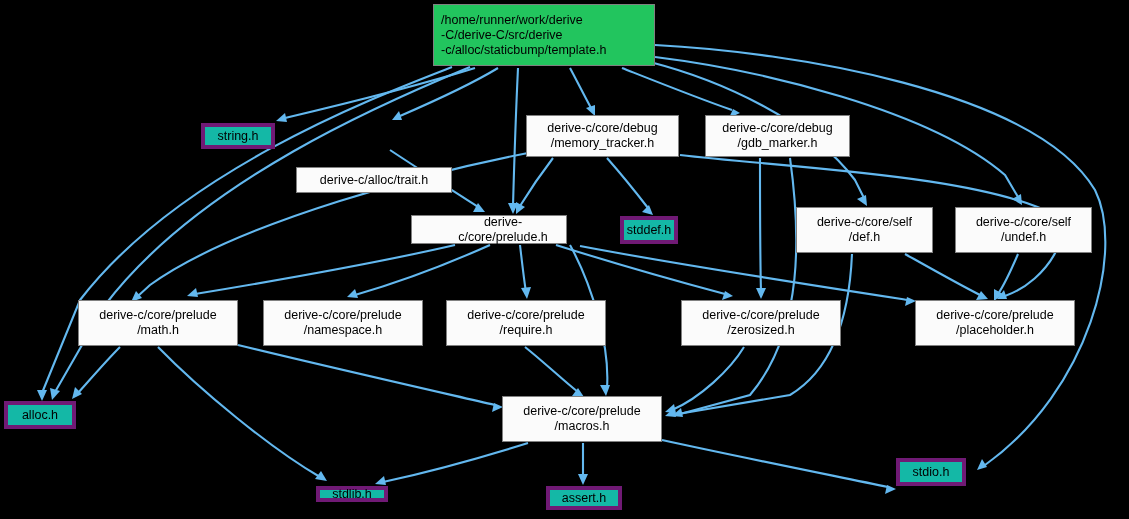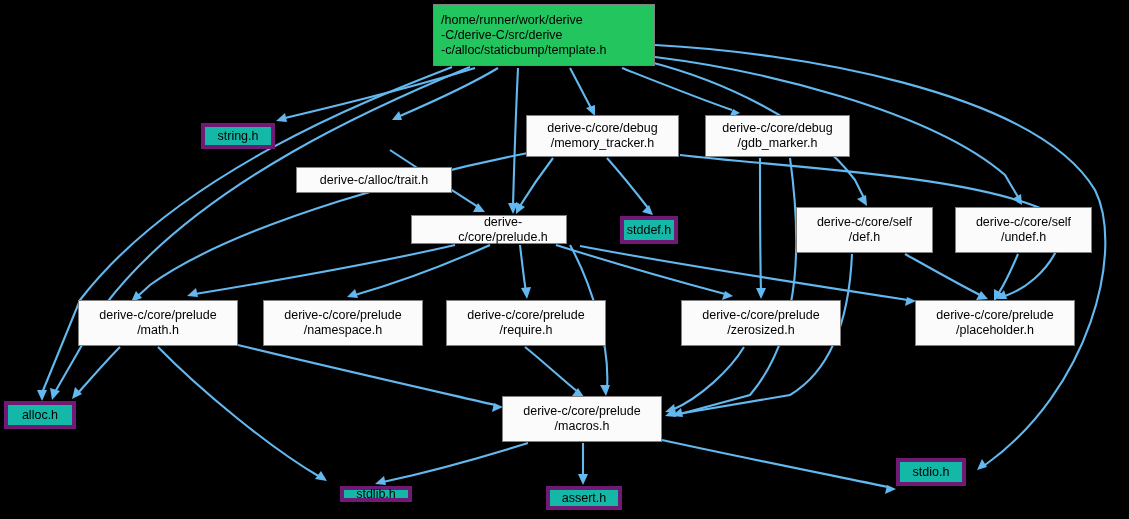--- a/index.html
+++ b/index.html
@@ -159,18 +159,18 @@
 /namespace.h</div>
       <div class="node-box node-local" style="left: 446px; top: 300px; width: 160px; height: 46px;">derive-c/core/prelude
 /require.h</div>
       <div class="node-box node-local" style="left: 681px; top: 300px; width: 160px; height: 46px;">derive-c/core/prelude
 /zerosized.h</div>
       <div class="node-box node-local" style="left: 915px; top: 300px; width: 160px; height: 46px;">derive-c/core/prelude
 /placeholder.h</div>
       <div class="node-box node-system" style="left: 4px; top: 401px; width: 72px; height: 28px;">alloc.h</div>
       <div class="node-box node-local" style="left: 502px; top: 396px; width: 160px; height: 46px;">derive-c/core/prelude
 /macros.h</div>
-      <div class="node-box node-system" style="left: 316px; top: 486px; width: 72px; height: 16px; margin-left: 24px;">stdlib.h</div>
+      <div class="node-box node-system" style="left: 316px; top: 486px; width: 72px; height: 16px;">stdlib.h</div>
       <div class="node-box node-system" style="left: 546px; top: 486px; width: 76px; height: 24px;">assert.h</div>
       <div class="node-box node-system" style="left: 896px; top: 458px; width: 70px; height: 28px;">stdio.h</div>
     </div>
 
 </div>
 
 </body></html>

